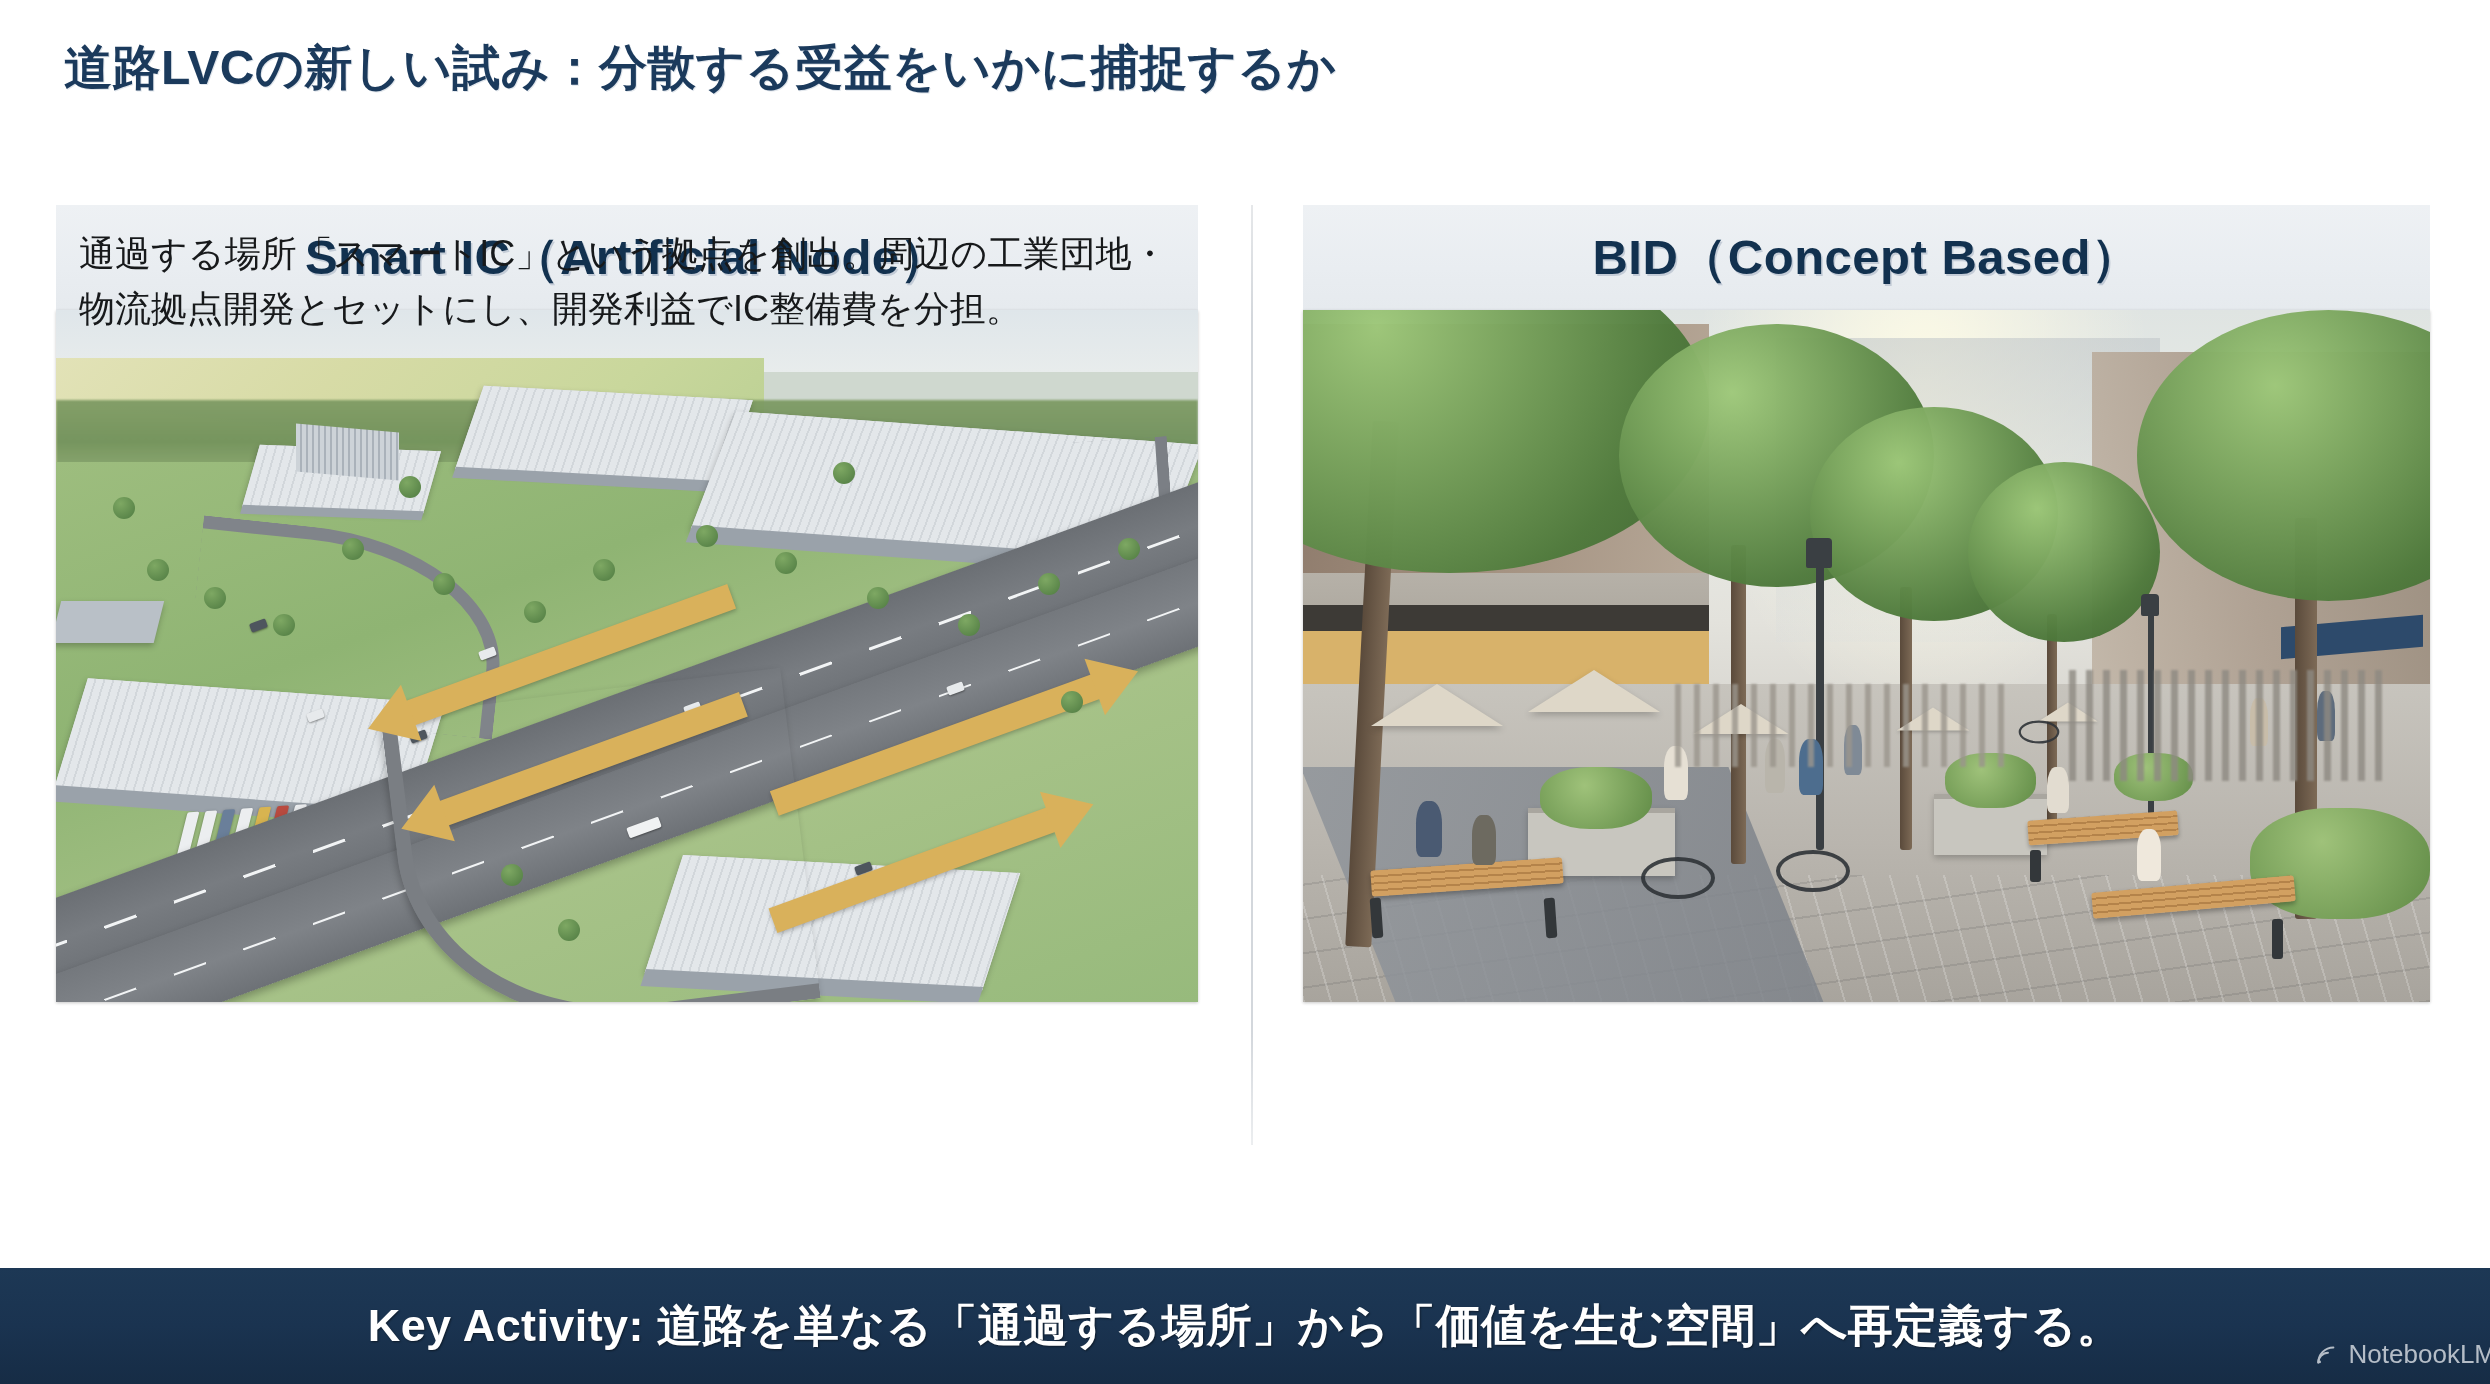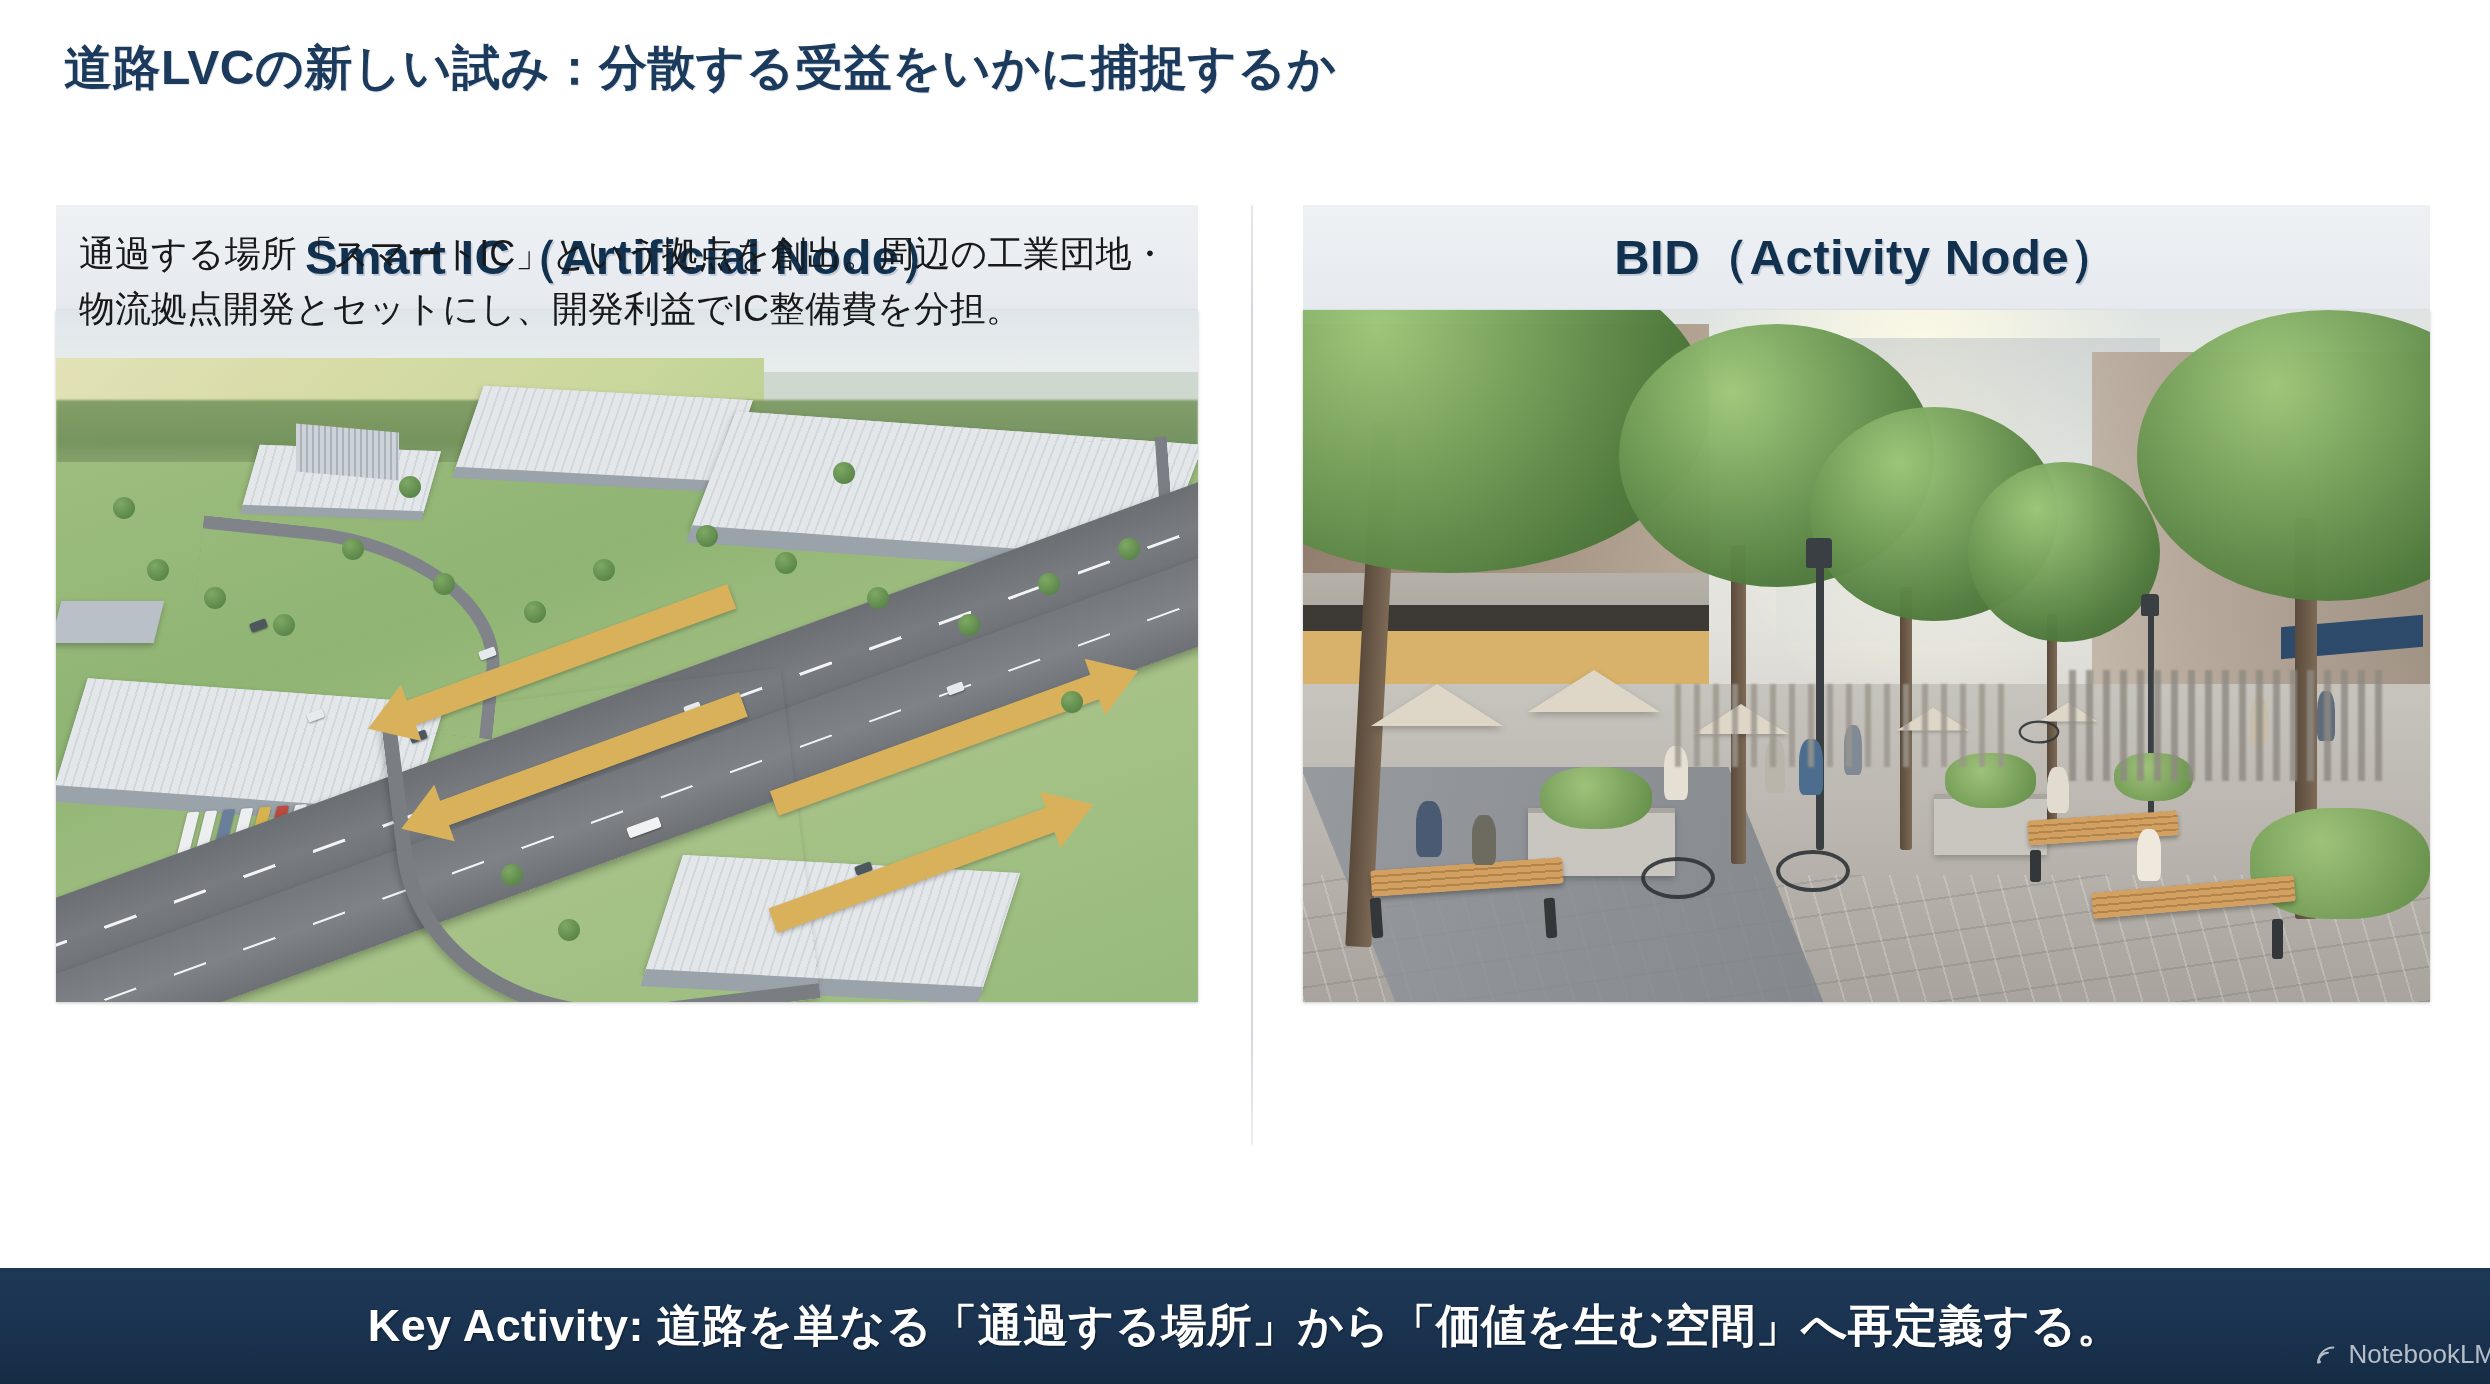--- a/index.html
+++ b/index.html
@@ -345,21 +345,21 @@
           </div>
         </div>
       </div>
 
       <div class="caption caption-left">通過する場所「スマートIC」という拠点を創出。周辺の工業団地・物流拠点開発とセットにし、開発利益でIC整備費を分担。</div>
     </div>
 
     <div class="col col-right">
 
       <div class="panel-head">
-        <span class="panel-head-text">BID（Activity Node）</span>
+        <span class="panel-head-text">BID（Concept Based）</span>
       </div>
 
       <div class="illus illus-right">
         <div class="street">
           <div class="skyglow"></div>
           <div class="towers"></div>
           <div class="bldg-l">
             <div class="facade"></div>
             <div class="shopfront"></div>
           </div>

